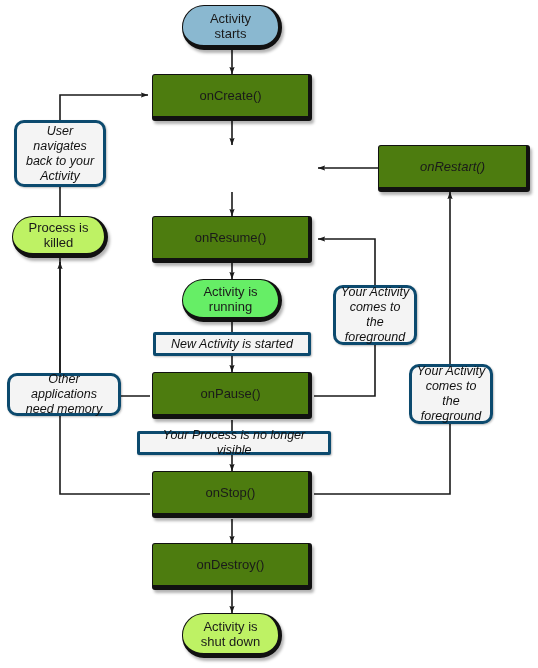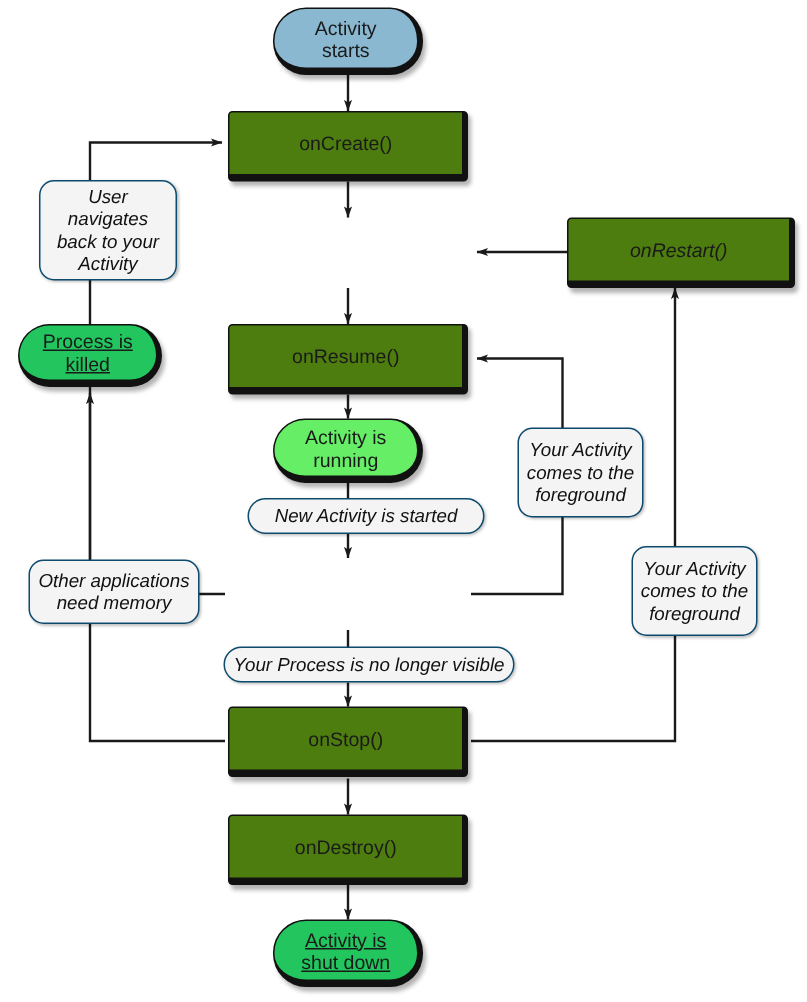--- a/index.html
+++ b/index.html
@@ -35,41 +35,40 @@
   
   .pill{
     border:1px solid #111111;
     border-bottom-width:5px;
     border-right-width:4px;
     border-radius:22px;
     box-shadow:2px 3px 3px rgba(0,0,0,0.30);
   }
   .pill.blue{background:#8ab8d0;}
   .pill.green{background:#66ee66;}
-  .pill.red{background:#22c55e;text-decoration:underline;}
+  .pill.red{background:#bef264;}
 
   
   .note{
     position:absolute;
     box-sizing:border-box;
     display:flex;align-items:center;justify-content:center;
     text-align:center;
     background:#f4f4f4;
-    border:1px solid #0c4a6e;
+    border:3px solid #0c4a6e;
     border-radius:10px;
     font-style:italic;
     font-size:12.5px;
     line-height:15px;
     color:#111111;
     box-shadow:1px 1px 2px rgba(0,0,0,0.25);
     padding:2px 4px;
     z-index:6;
-    margin-left:12px;
   }
-  .note.pillnote{border-radius:12px;}
+  .note.pillnote{border-radius:2px;}
 
   
   svg#wires{position:absolute;left:0;top:0;width:538px;height:668px;z-index:1;}
 </style>
 </head>
 <body>
 
 <div id="diagram">
 
   <svg id="wires" viewBox="0 0 538 668" xmlns="http://www.w3.org/2000/svg">
@@ -131,20 +130,23 @@
   <div class="node pill green" style="left:182px;top:279px;width:100px;height:43px;">
     <span style="white-space:pre-line;">Activity is
 running</span>
   </div>
 
   <div class="node pill red" style="left:12px;top:216px;width:96px;height:42px;">
     <span style="white-space:pre-line;">Process is
 killed</span>
   </div>
 
+  <div class="node box" style="left:152px;top:372px;width:160px;height:47px;">
+    <span>onPause()</span>
+  </div>
 
   <div class="node box" style="left:152px;top:471px;width:160px;height:47px;">
     <span>onStop()</span>
   </div>
 
   <div class="node box" style="left:152px;top:543px;width:160px;height:47px;">
     <span>onDestroy()</span>
   </div>
 
   <div class="node pill red" style="left:182px;top:613px;width:100px;height:45px;">

